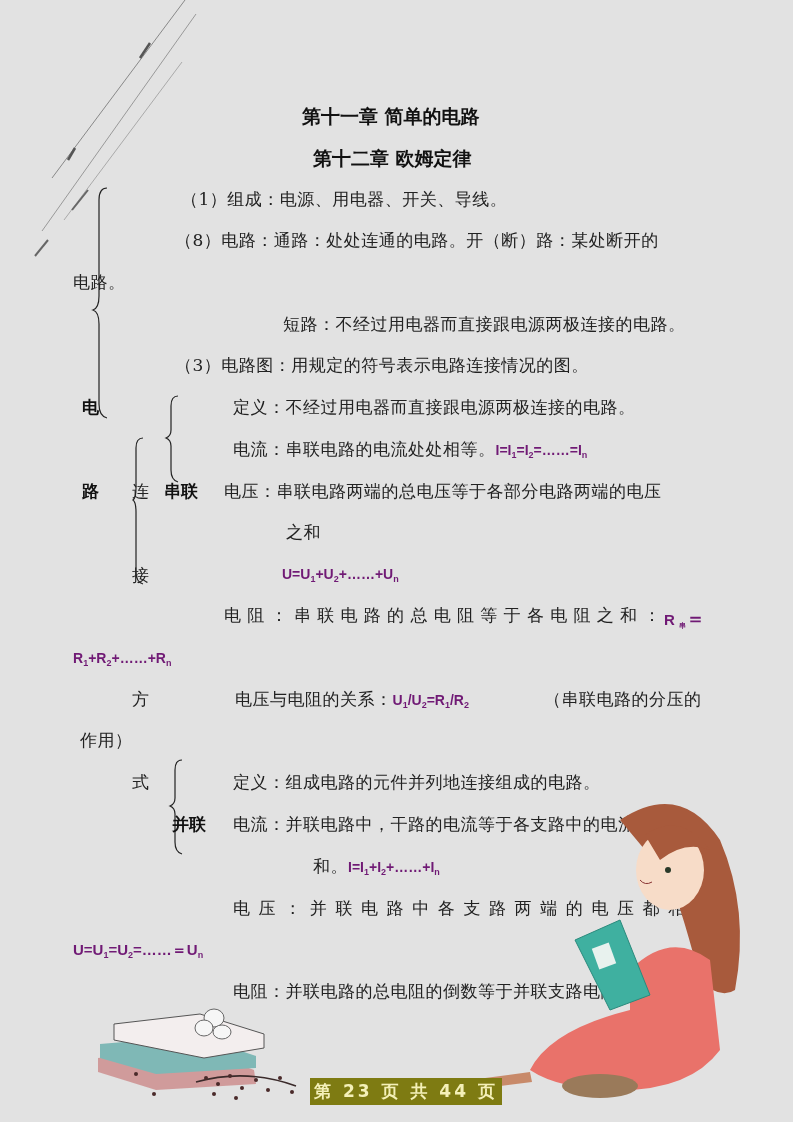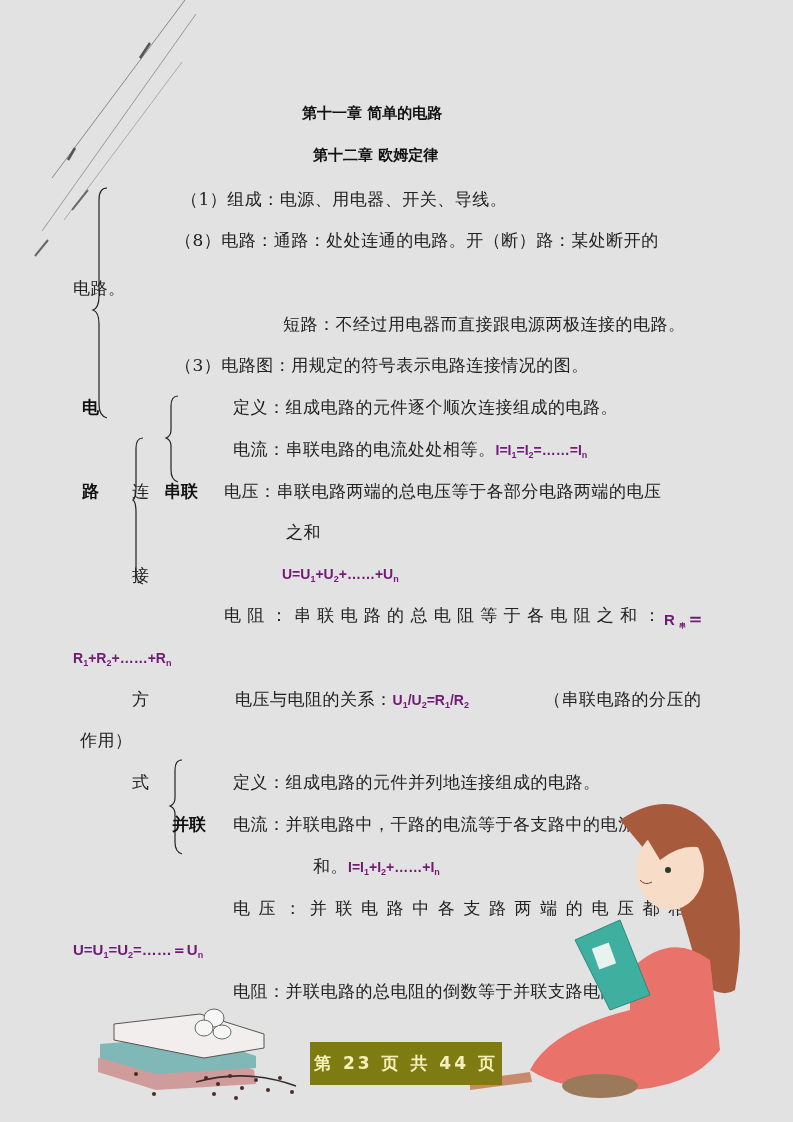--- a/index.html
+++ b/index.html
@@ -1,27 +1,27 @@
 <!DOCTYPE html>
 <html><head>
 <meta charset="utf-8">
 <style>
   html,body{margin:0;padding:0;}
   body{width:793px;height:1122px;background:#e2e2e2;position:relative;overflow:hidden;
        font-family:"DejaVu Serif","Liberation Serif",serif;color:#222;}
   .abs{position:absolute;white-space:nowrap;}
-  .title{font-family:"DejaVu Sans","Liberation Sans",sans-serif;font-weight:bold;font-size:15px;color:#111;}
+  .title{font-family:"DejaVu Sans","Liberation Sans",sans-serif;font-weight:bold;font-size:19px;color:#111;}
   .t{font-size:17px;letter-spacing:0.5px;}
   .f{font-family:"Liberation Sans","DejaVu Sans",sans-serif;font-weight:bold;font-size:14px;color:#701a75;letter-spacing:0;}
   .f sub{font-size:9px;vertical-align:-3px;}
   .b{font-family:"DejaVu Sans","Liberation Sans",sans-serif;font-weight:bold;font-size:17px;color:#111;}
   .wide{letter-spacing:6.3px;}
   .wide2{letter-spacing:8.6px;}
   .badge{background:#7e7b12;color:#f4f0b8;font-family:"DejaVu Sans","Liberation Sans",sans-serif;
-         font-weight:bold;font-size:17px;padding:10px 4px;letter-spacing:3px;}
+         font-weight:bold;font-size:17px;padding:2px 4px;letter-spacing:3px;margin-top:36px;}
   svg{position:absolute;overflow:visible;}
 </style>
 </head>
 <body>
 
 <svg width="220" height="270" style="left:0;top:0">
   <line x1="185" y1="0" x2="52" y2="178" stroke="#888" stroke-width="1"></line>
   <line x1="196" y1="14" x2="42" y2="231" stroke="#999" stroke-width="1"></line>
   <line x1="182" y1="62" x2="64" y2="220" stroke="#aaa" stroke-width="1"></line>
   <line x1="150" y1="43" x2="140" y2="58" stroke="#555" stroke-width="2.5"></line>
@@ -32,41 +32,41 @@
 
 <div class="abs title" style="left:302px;top:104px">第十一章 简单的电路</div>
 <div class="abs title" style="left:313px;top:146px">第十二章 欧姆定律</div>
 
 <svg width="20" height="240" style="left:93px;top:186px">
   <path d="M14 2 Q6 2 6 14 L6 110 Q6 122 0 124 Q6 126 6 138 L6 218 Q6 230 14 232" fill="none" stroke="#222" stroke-width="1.2"></path>
 </svg>
 
 <div class="abs t" style="left:181px;top:188px">（1）组成：电源、用电器、开关、导线。</div>
 <div class="abs t" style="left:175px;top:229px">（8）电路：通路：处处连通的电路。开（断）路：某处断开的</div>
-<div class="abs t" style="left:73px;top:277px">电路。</div>
+<div class="abs t" style="left:73px;top:271px">电路。</div>
 <div class="abs t" style="left:283px;top:313px">短路：不经过用电器而直接跟电源两极连接的电路。</div>
 <div class="abs t" style="left:175px;top:354px">（3）电路图：用规定的符号表示电路连接情况的图。</div>
 
 <div class="abs b" style="left:82px;top:396px">电</div>
 <div class="abs b" style="left:82px;top:480px">路</div>
 
 <svg width="20" height="150" style="left:133px;top:436px">
   <path d="M10 2 Q3 2 3 12 L3 52 Q3 62 0 64 Q3 66 3 76 L3 136 Q3 146 10 148" fill="none" stroke="#222" stroke-width="1.2"></path>
 </svg>
 <div class="abs t" style="left:132px;top:480px">连</div>
 <div class="abs t" style="left:132px;top:564px">接</div>
 <div class="abs t" style="left:132px;top:688px">方</div>
 <div class="abs t" style="left:132px;top:771px">式</div>
 
 <svg width="20" height="90" style="left:166px;top:394px">
   <path d="M12 2 Q5 2 5 12 L5 36 Q5 42 0 44 Q5 46 5 52 L5 76 Q5 86 12 88" fill="none" stroke="#222" stroke-width="1.2"></path>
 </svg>
 <div class="abs b" style="left:164px;top:480px">串联</div>
 
-<div class="abs t" style="left:233px;top:396px">定义：组成电路的元件逐个顺次连接组成的电路。</div>
+<div class="abs t" style="left:233px;top:396px">定义：不经过用电器而直接跟电源两极连接的电路。</div>
 <div class="abs t" style="left:233px;top:438px">
   <span>电流：串联电路的电流处处相等。</span><span class="f"><span>I=I</span><sub>1</sub><span>=I</span><sub>2</sub><span>=……=I</span><sub>n</sub></span>
 </div>
 <div class="abs t" style="left:224px;top:480px">电压：串联电路两端的总电压等于各部分电路两端的电压</div>
 <div class="abs t" style="left:286px;top:521px">之和</div>
 <div class="abs f" style="left:282px;top:566px"><span>U=U</span><sub>1</sub><span>+U</span><sub>2</sub><span>+……+U</span><sub>n</sub></div>
 
 <div class="abs t wide" style="left:224px;top:604px">
   <span>电阻：串联电路的总电阻等于各电阻之和：</span>
 </div>

